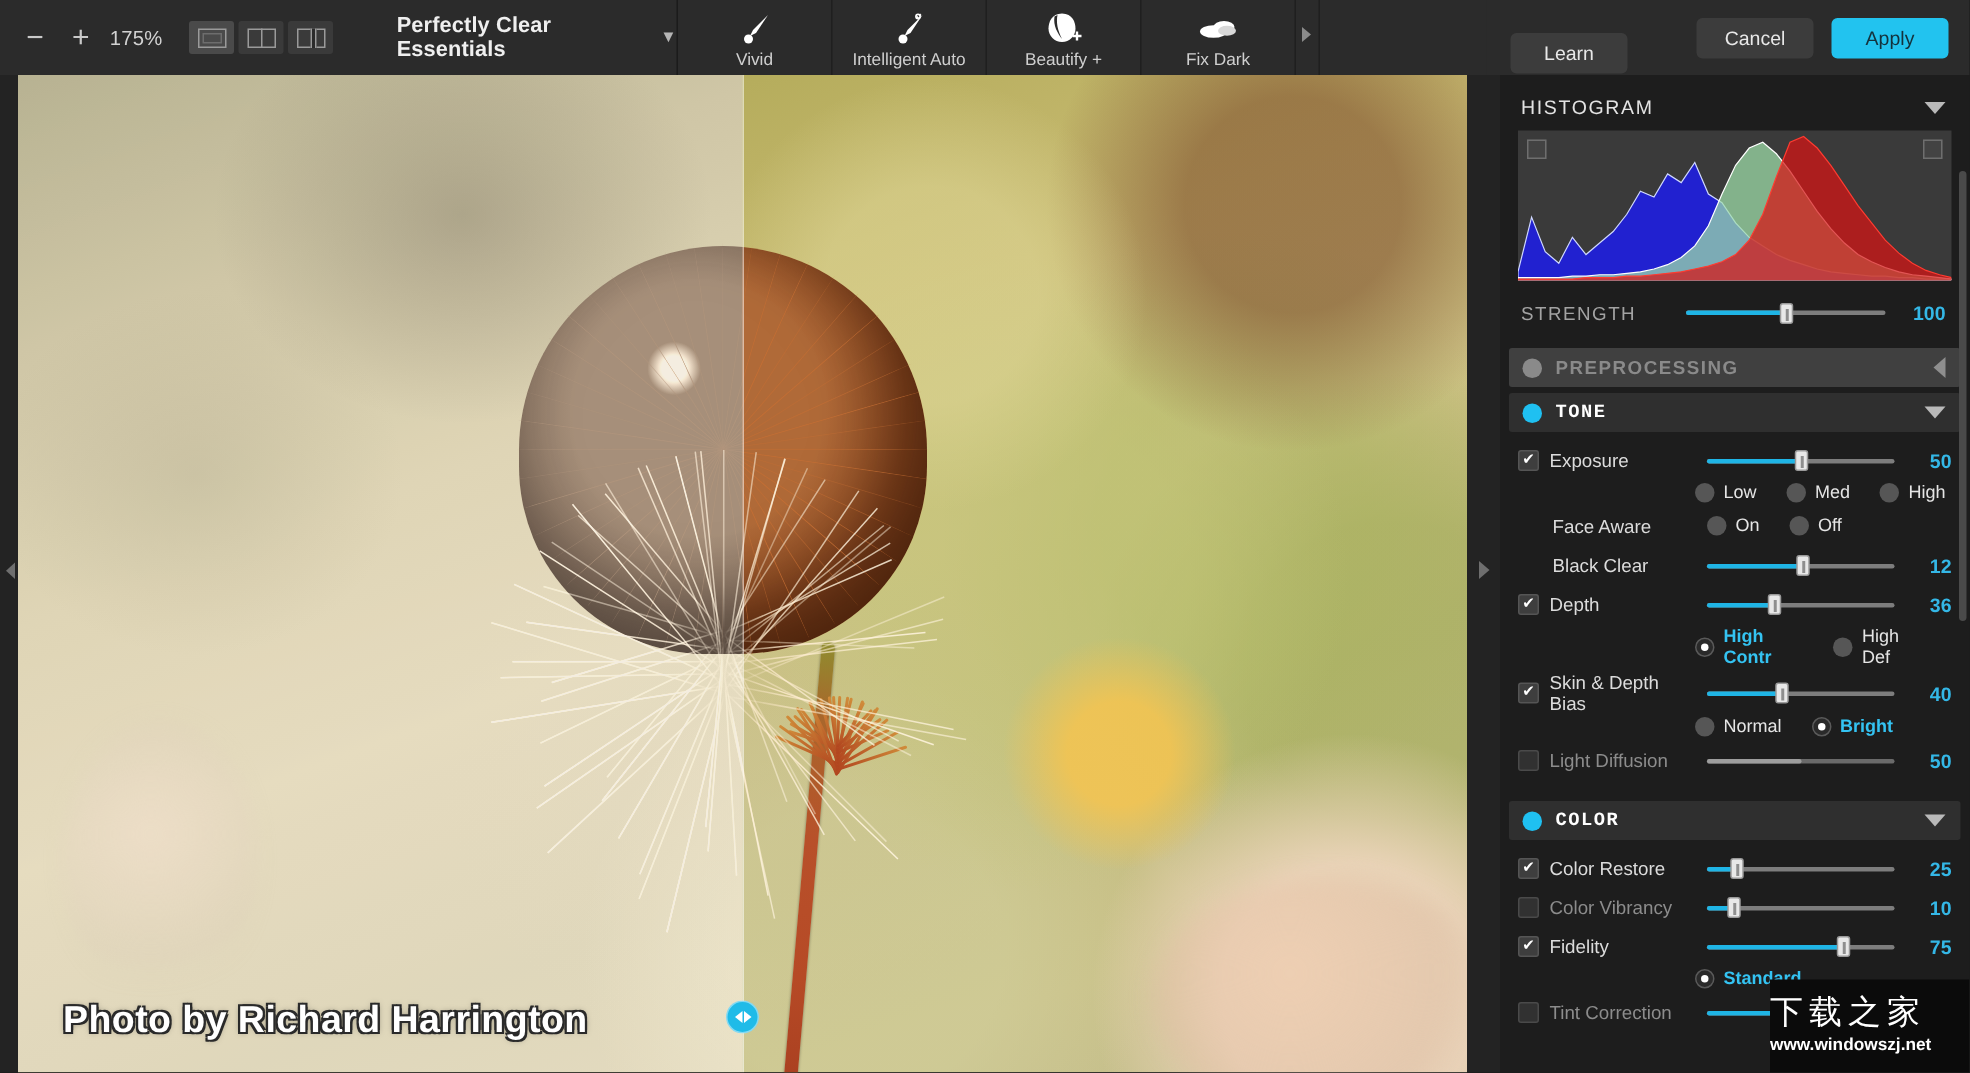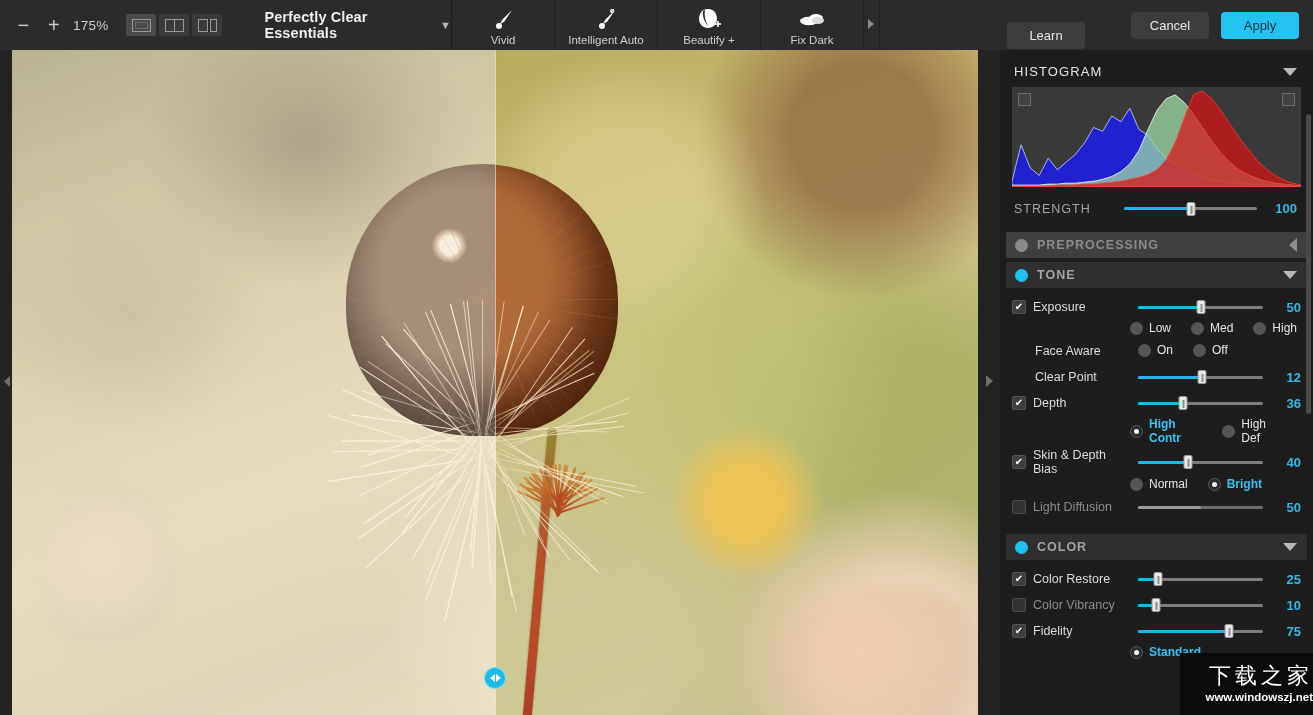--- a/index.html
+++ b/index.html
@@ -307,21 +307,21 @@
     display: flex; align-items: center; gap: 9px;
     padding: 0 10px 0 9px;
     border-radius: 2px; cursor: pointer;
   }
   .sec-header.collapsed { background: #404040; }
   .sec-header.open { background: #2f2f2f; }
   .dot { width: 13px; height: 13px; border-radius: 50%; }
   .dot.on { background: #1fc0f1; }
   .dot.off { background: #8a8a8a; }
   .sec-title { font-size: 12.5px; letter-spacing: 1px; font-weight: bold; flex: 1; }
-  .sec-title.on { color: #a3a3a3; }
+  .sec-title.on { color: #ffffff; font-family: Liberation Mono, monospace; }
   .sec-title.off { color: #8a8a8a; }
 
   .sec-body { padding: 6px 12px 4px 12px; }
 
   .row { display: flex; align-items: center; min-height: 26px; gap: 8px; }
   .row .ctrl-label { font-size: 12.5px; color: #dcdcdc; }
   .row .ctrl-label.dim { color: #8c8c8c; }
   .row .lead { width: 118px; display: flex; align-items: center; gap: 7px; }
   .row .lead.indent { padding-left: 23px; width: 118px; }
 
@@ -355,21 +355,21 @@
   .radio.sel .rl { color: #34c3f2; font-weight: bold; }
 
   .scrollbar {
     position: absolute; right: 2px; top: 64px; width: 5px; height: 300px;
     background: #4a4a4a; border-radius: 3px; cursor: pointer;
   }
 
   .watermark {
     position: absolute; right: 0; bottom: 0;
     width: 133px; height: 62px; background: #0b0b0b;
-    display: flex; flex-direction: column; align-items: flex-end; justify-content: center;
+    display: flex; flex-direction: column; align-items: flex-start; justify-content: center;
     z-index: 40; user-select: none;
   }
   .wm-cn { color: #fff; font-size: 22px; letter-spacing: 4px; font-family: "DejaVu Sans", sans-serif; line-height: 1; }
   .wm-url { color: #fff; font-size: 11.5px; font-weight: bold; margin-top: 4px; }
 </style>
 </head>
 <body>
 
 <div class="app">
 
@@ -707,20 +707,21 @@
             </div>
           </div>
         </div>
 
         <div class="split-line"></div>
         <div class="split-handle">
           <i class="l"></i>
           <i class="r"></i>
         </div>
 
+        <div class="credit">Photo by Richard Harrington</div>
       </div>
 
       <div class="edge-arrow right">
         <span>
           <svg width="10" height="14" viewBox="0 0 10 14">
               <path d="M2 1 L9 7 L2 13 Z" fill="#6e6e6e"></path>
             </svg>
         </span>
       </div>
     </div>
@@ -806,21 +807,21 @@
               </div>
               <div class="radio">
                 <span class="rd"></span>
                 <span class="rl">Off</span>
               </div>
             </div>
           </div>
 
           <div class="row">
             <div class="lead indent">
-              <span class="ctrl-label">Clear Point</span>
+              <span class="ctrl-label">Black Clear</span>
             </div>
             <div class="slider">
               <div class="track"></div>
               <div class="fill" style="width:51%"></div>
               <div class="thumb" style="left:51%"></div>
             </div>
             <div class="val">12</div>
           </div>
 
           <div class="row">
@@ -931,20 +932,32 @@
             <div class="val">75</div>
           </div>
 
           <div class="radio-row pad">
             <div class="radio sel">
               <span class="rd"></span>
               <span class="rl">Standard</span>
             </div>
           </div>
 
+          <div class="row">
+            <div class="lead">
+              <span class="cb unchecked"></span>
+              <span class="ctrl-label dim">Tint Correction</span>
+            </div>
+            <div class="slider">
+              <div class="track"></div>
+              <div class="fill" style="width:66%"></div>
+              <div class="thumb" style="left:66%"></div>
+            </div>
+            <div class="val"></div>
+          </div>
         </div>
 
       </div>
 
       <div class="scrollbar"></div>
     </div>
   </div>
 
   <div class="watermark">
     <div class="wm-cn">下载之家</div>

